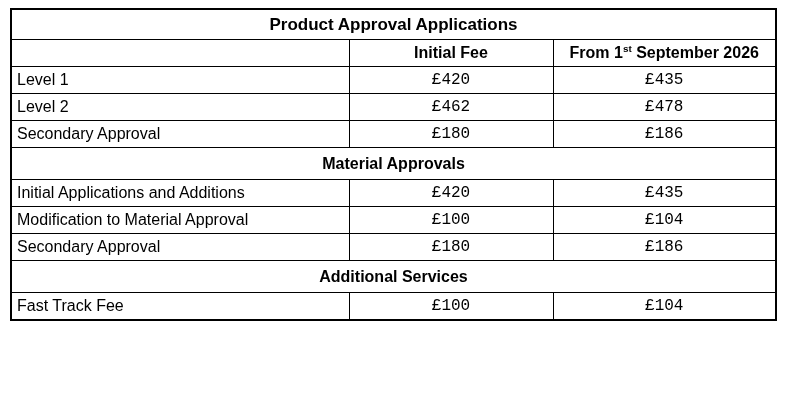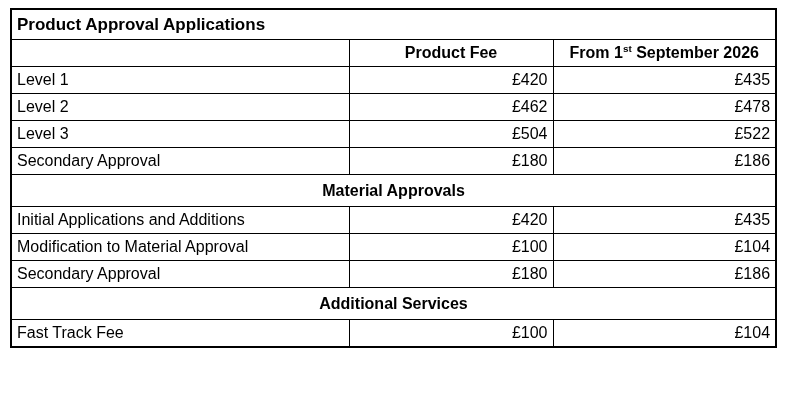--- a/index.html
+++ b/index.html
@@ -29,31 +29,32 @@
     padding: 2px 5px;
     vertical-align: middle;
     overflow: hidden;
   }
   col.c-label  { width: 338px; }
   col.c-cur    { width: 204px; }
   col.c-future { width: 223px; }
 
   tr.title-row td {
     font-weight: bold;
+    text-align: center;
     font-size: 17px;
     height: 25px;
   }
   tr.header-row td {
     font-weight: bold;
     text-align: center;
     height: 22px;
   }
   tr.body-row td { height: 22px; }
   tr.body-row td.label { text-align: left; margin-left: 24px; }
-  tr.body-row td.fee   { text-align: right; }
+  tr.body-row td.fee   { text-align: center; font-family: Liberation Mono, monospace; }
   tr.section-row td {
     font-weight: bold;
     text-align: center;
     height: 27px;
   }
   sup.ord {
     font-size: 62%;
     vertical-align: super;
     line-height: 0;
   }
@@ -69,38 +70,33 @@
       <col class="c-future">
     </colgroup>
     <tbody>
 
       <tr class="title-row">
         <td colspan="3">Product Approval Applications</td>
       </tr>
 
       <tr class="header-row">
         <td></td>
-        <td>Product Fee</td>
+        <td>Initial Fee</td>
         <td><span>From 1</span><sup class="ord">st</sup><span> September 2026</span></td>
       </tr>
 
       <tr class="body-row">
         <td class="label">Level 1</td>
         <td class="fee">£420</td>
         <td class="fee">£435</td>
       </tr>
       <tr class="body-row">
         <td class="label">Level 2</td>
         <td class="fee">£462</td>
         <td class="fee">£478</td>
-      </tr>
-      <tr class="body-row">
-        <td class="label">Level 3</td>
-        <td class="fee">£504</td>
-        <td class="fee">£522</td>
       </tr>
       <tr class="body-row">
         <td class="label">Secondary Approval</td>
         <td class="fee">£180</td>
         <td class="fee">£186</td>
       </tr>
 
       <tr class="section-row">
         <td colspan="3">Material Approvals</td>
       </tr>

